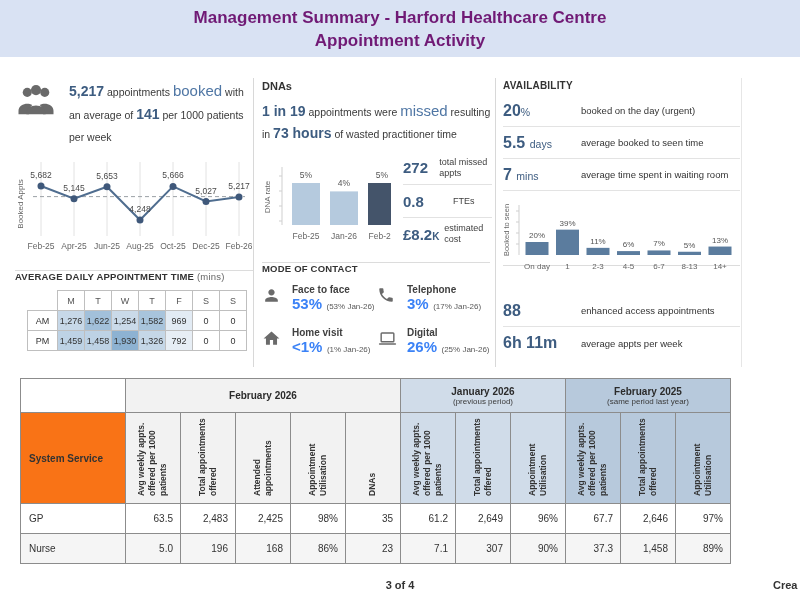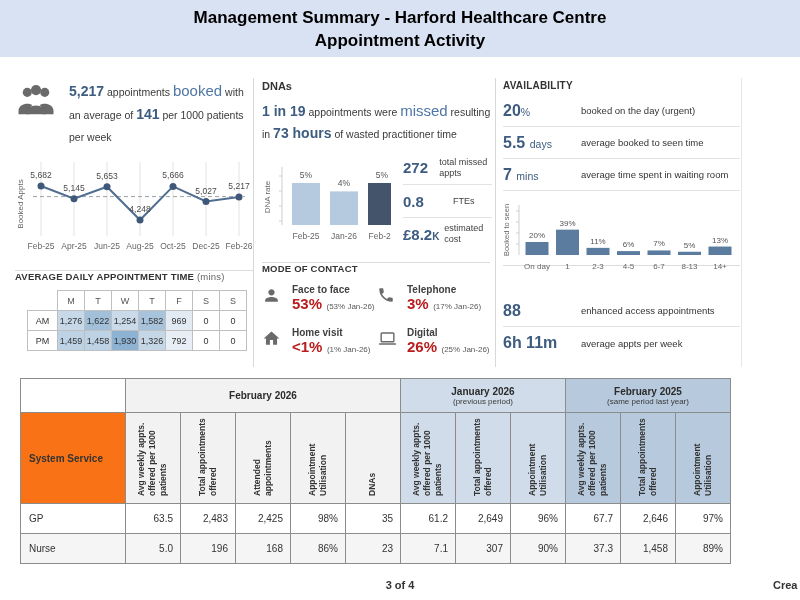--- a/index.html
+++ b/index.html
@@ -1,21 +1,21 @@
 <!DOCTYPE html>
 <html><head>
 <meta charset="utf-8">
 <style>
   * { margin:0; padding:0; box-sizing:border-box; }
   body { font-family:"Liberation Sans","DejaVu Sans",sans-serif; background:#fff; }
   .page { position:relative; width:800px; height:600px; background:#fff; overflow:hidden; }
 
   
   .hdr { position:absolute; top:0; left:0; width:800px; height:57px; background:#d9e2f3; text-align:center; padding-top:6px; }
-  .hdr .t { font-size:17px; font-weight:700; color:#000000; line-height:23px; }
+  .hdr .t { font-size:17px; font-weight:700; color:#701a75; line-height:23px; }
 
   
   .vdiv { position:absolute; top:78px; height:289px; width:1px; background:#d8d8d8; }
   .hdiv { position:absolute; height:1px; background:#dcdcdc; }
 
   
   .p-left { position:absolute; left:15px; top:80px; width:238px; }
   .booked-row { display:flex; gap:10px; }
   .ppl-ico { flex:0 0 44px; padding-top:4px; }
   .booked-txt { font-size:10.5px; color:#3a3a3a; line-height:22px; width:190px; }
@@ -43,21 +43,21 @@
   .dstat { display:flex; align-items:center; min-height:33px; }
   .dstat + .dstat { border-top:1px solid #e2e2e2; }
   .dstat .v { width:50px; font-size:15px; font-weight:700; color:#3d5c80; }
   .dstat .v .k { font-size:10px; }
   .dstat .l { font-size:9px; color:#404040; line-height:11px; padding:3px 0; }
 
   .moc-grid { display:grid; grid-template-columns:1fr 1fr; row-gap:14px; margin-top:10px; }
   .moc-item { display:flex; gap:8px; }
   .moc-ico { flex:0 0 22px; padding-top:2px; }
   .moc-lab { font-size:10px; font-weight:700; color:#404040; }
-  .moc-val { font-size:15px; font-weight:700; color:#b91c1c; }
+  .moc-val { font-size:15px; font-weight:700; color:#3b82f6; }
   .moc-note { font-size:8px; color:#595959; font-weight:400; }
 
   
   .p-right { position:absolute; left:503px; top:80px; width:237px; }
   .arow { display:flex; align-items:center; height:32px; border-bottom:1px solid #e3e3e3; }
   .arow.nb { border-bottom:none; }
   .arow .v { width:78px; font-size:16px; font-weight:700; color:#3d5c80; }
   .arow .v .u { font-size:10.5px; font-weight:400; }
   .arow .l { font-size:9.5px; color:#333; }
 

